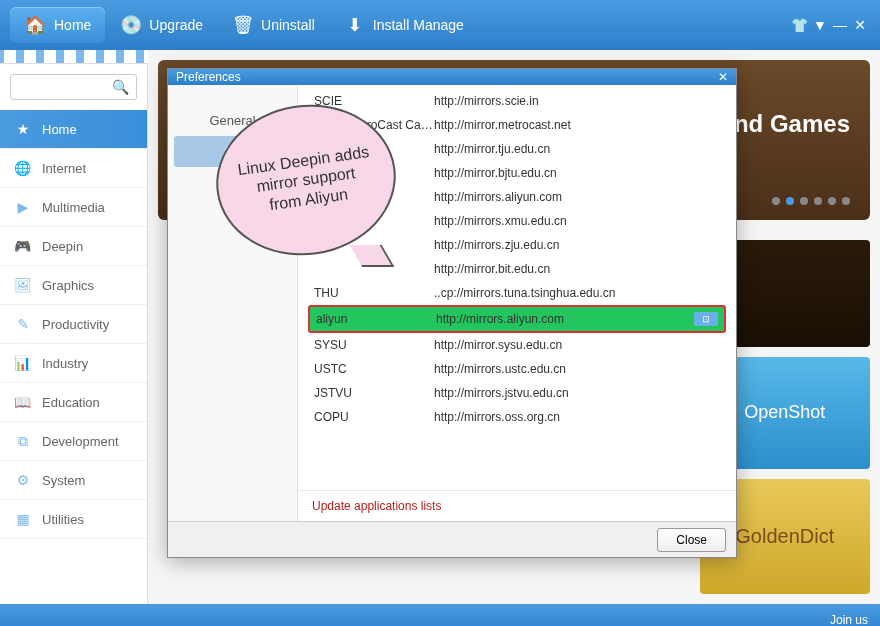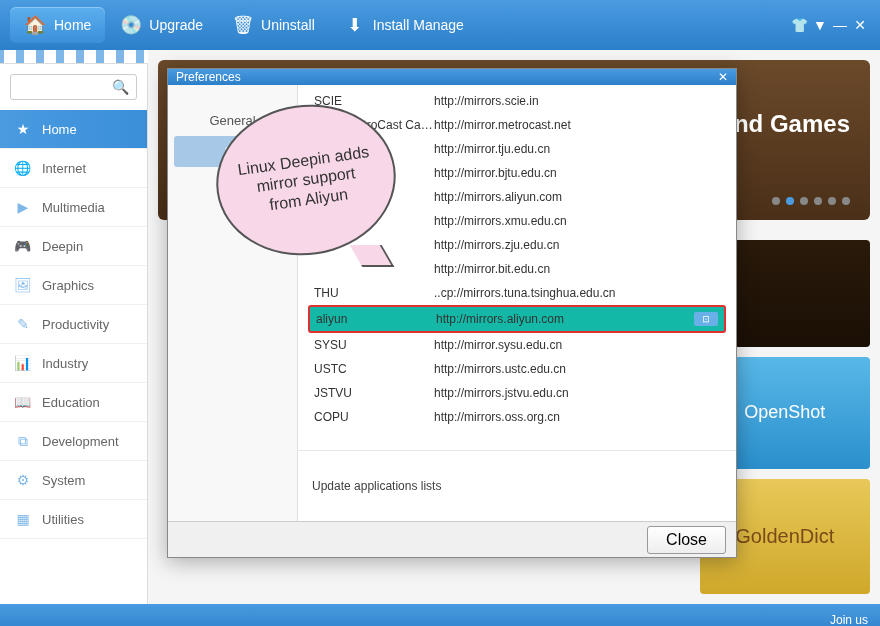--- a/index.html
+++ b/index.html
@@ -36,27 +36,27 @@
 .modal{position:absolute;left:167px;top:68px;width:570px;height:490px;background:#fff;border:1px solid #888;box-shadow:0 4px 20px rgba(0,0,0,.3);display:flex;flex-direction:column;}
 .modal-title{height:16px;background:linear-gradient(to bottom,#4a9be0,#2b7fc9);color:#fff;font-size:12px;display:flex;align-items:center;padding:0 8px;}
 .modal-title .mt-spacer{flex:1;}
 .modal-body{flex:1;display:flex;overflow:hidden;}
 .modal-nav{width:130px;background:#f8f8f8;border-right:1px solid #e0e0e0;padding-top:20px;}
 .mnav-item{padding:8px 12px;font-size:13px;color:#555;text-align:center;}
 .mnav-item.active{background:#a8c8e8;color:#fff;border-radius:3px;margin:0 6px;}
 .modal-content{flex:1;display:flex;flex-direction:column;overflow:hidden;gap:24px;}
 .mirror-list{flex:1;overflow-y:auto;padding:4px 10px;}
 .mirror-row{display:flex;padding:5px 6px;font-size:12px;color:#333;cursor:pointer;}
-.mirror-row.hl{background:#14b8a6;border:2px solid #e03030;border-radius:3px;}
+.mirror-row.hl{background:#22c55e;border:2px solid #e03030;border-radius:3px;}
 .mirror-name{width:120px;overflow:hidden;text-overflow:ellipsis;white-space:nowrap;}
 .mirror-url{flex:1;}
 .mirror-badge{width:24px;height:14px;background:#6ab0e8;color:#fff;font-size:9px;display:flex;align-items:center;justify-content:center;border-radius:2px;}
-.update-row{padding:28px 14px;font-size:12px;color:#404040;border-top:1px solid #e8e8e8;}
+.update-row{padding:8px 14px;font-size:12px;color:#b91c1c;border-top:1px solid #e8e8e8;}
 .modal-footer{height:36px;background:#f0f0f0;border-top:1px solid #ccc;display:flex;align-items:center;justify-content:flex-end;padding:0 10px;}
-.btn{padding:4px 18px;font-size:16px;border:1px solid #999;border-radius:3px;background:linear-gradient(to bottom,#fff,#eee);cursor:pointer;}
+.btn{padding:4px 18px;font-size:12px;border:1px solid #999;border-radius:3px;background:linear-gradient(to bottom,#fff,#eee);cursor:pointer;}
 
 
 .balloon{position:absolute;left:216px;top:105px;width:210px;height:200px;z-index:20;}
 .balloon-body{width:180px;height:150px;background:#f8d8e8;border:2px solid #555;border-radius:50%;display:flex;align-items:center;justify-content:center;text-align:center;font-size:16px;color:#333;padding:20px;transform:rotate(-8deg);line-height:1.2;}
 .balloon-tail{position:absolute;bottom:20px;left:140px;width:40px;height:40px;}
 .balloon-tail:before{content:'';position:absolute;width:30px;height:20px;background:#f8d8e8;border:2px solid #555;border-left:0;border-top:0;transform:skewX(30deg);}
 
 .scallop{height:14px;background:repeating-linear-gradient(90deg,#7fb8e8 0 4px,#fff 4px 16px,#7fb8e8 16px 20px);border-bottom:1px solid #ddd;position:absolute;top:50px;left:0;right:732px;}
 </style>
 </head>

